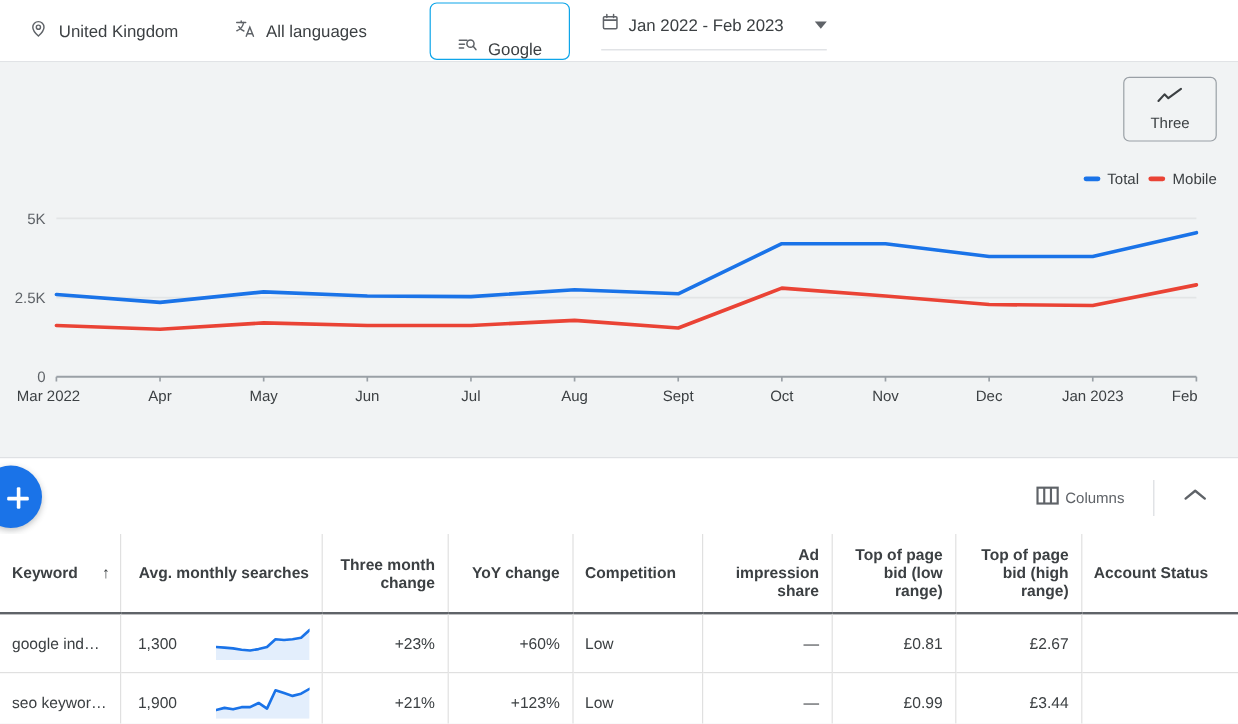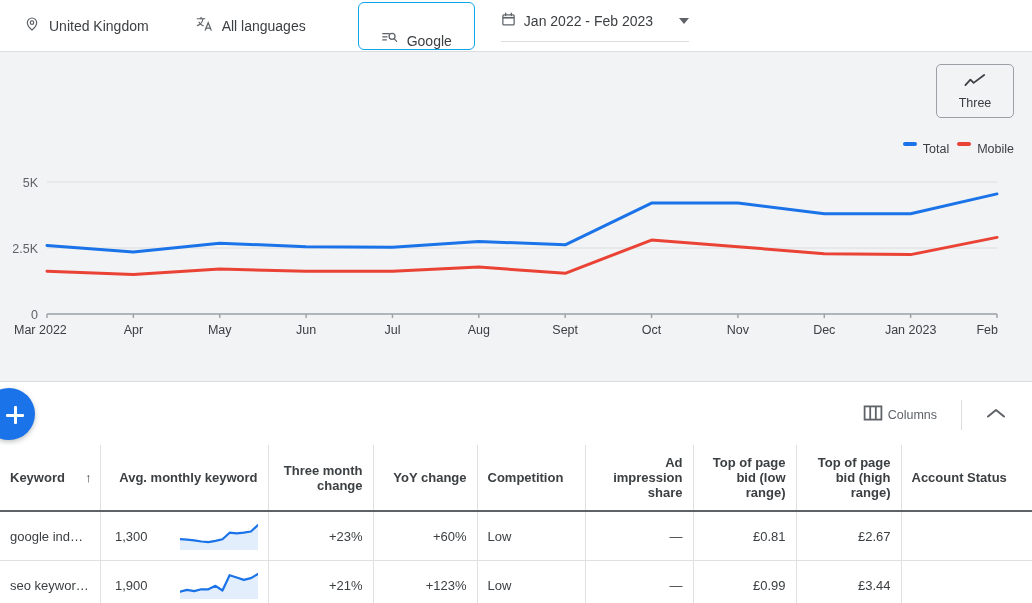--- a/index.html
+++ b/index.html
@@ -117,21 +117,21 @@
   .legend {
     position: absolute;
     right: 18px;
     top: 90px;
     display: flex;
     align-items: center;
     gap: 8px;
     font-size: 12.5px;
     color: #3c4043;
   }
-  .legend-item { display: flex; gap: 6px; }
+  .legend-item { display: flex; align-items: center; gap: 6px; }
   .legend-swatch {
     width: 14px;
     height: 4px;
     border-radius: 2px;
     display: block;
   }
 
   .plot {
     position: absolute;
     left: 0; top: 0;
@@ -400,21 +400,21 @@
         <col style="width:131px">
     </colgroup>
     <thead>
       <tr>
         <th class="al-left">
           <span class="th-sort">
             <span>Keyword</span>
             <span class="sort-arrow">↑</span>
           </span>
         </th>
-        <th class="al-right">Avg. monthly keyword</th>
+        <th class="al-right">Avg. monthly searches</th>
         <th class="al-right">Three month change</th>
         <th class="al-right">YoY change</th>
         <th class="al-left">Competition</th>
         <th class="al-right">Ad impression share</th>
         <th class="al-right">Top of page bid (low range)</th>
         <th class="al-right">Top of page bid (high range)</th>
         <th class="al-left">Account Status</th>
       </tr>
     </thead>
     <tbody id="kw-body">

